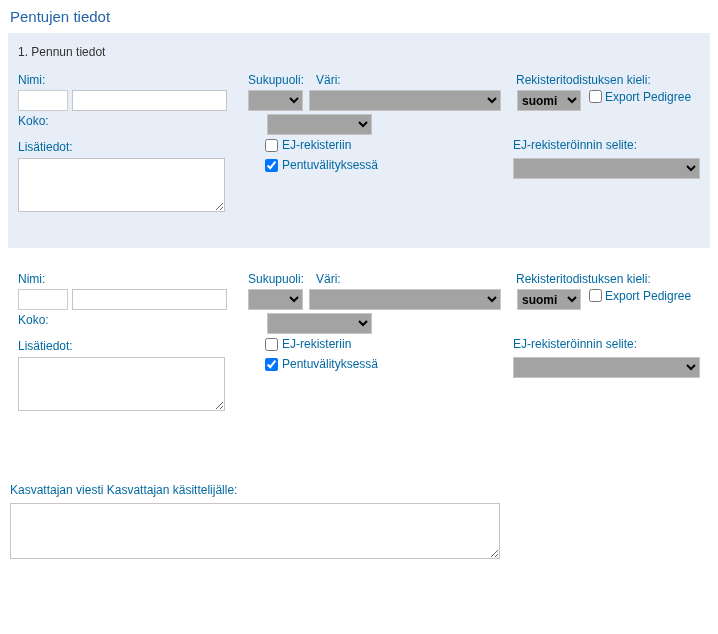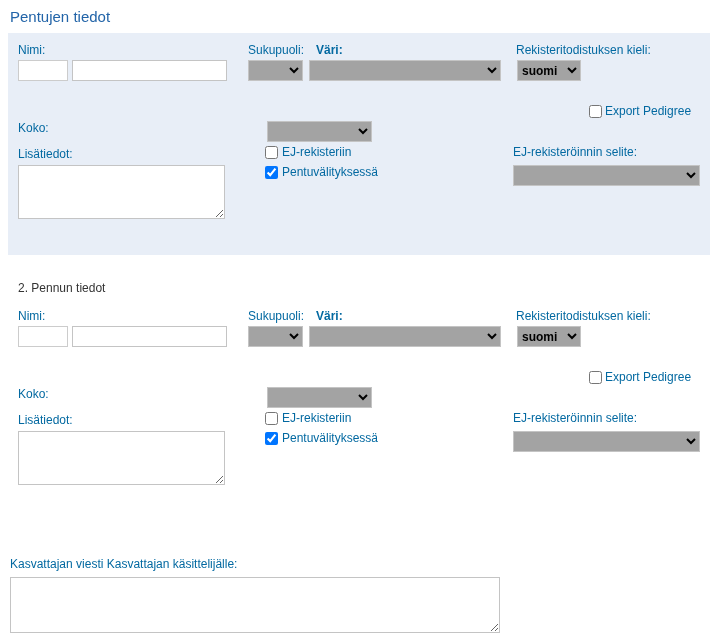--- a/index.html
+++ b/index.html
@@ -30,21 +30,21 @@
     margin: 2px 0 14px 0;
   }
   .row {
     display: flex;
     align-items: flex-start;
     margin-bottom: 3px;
   }
   .labels-row { margin-bottom: 3px; }
   .col-name-label { width: 230px; }
   .col-sex-label  { width: 68px; }
-  .col-color-label{ width: 200px; font-weight: bold; }
+  .col-color-label{ width: 200px; }
   .col-lang-label { flex: 1; }
 
   .name-prefix {
     width: 50px; height: 21px;
     border: 1px solid #ccc; background: #fff;
     margin-right: 4px;
   }
   .name-input {
     width: 155px; height: 21px;
     border: 1px solid #c4c4c4; background: #fff;
@@ -56,21 +56,21 @@
     background: #a3a3a3;
     font-size: 12px;
   }
   .sex-select   { width: 55px; }
   .color-select { width: 192px; margin-left: 6px; }
   .lang-select  { width: 64px; font-weight: bold; }
   .size-select  { width: 105px; }
   .ej-select    { width: 187px; }
 
   .gap-to-lang { width: 16px; }
-  .export-wrap { display: inline-flex; align-items: center; margin-left: 8px; margin-top: 44px; }
+  .export-wrap { display: inline-flex; align-items: flex-start; margin-left: 8px; }
   .export-wrap input { margin: 0 3px 0 0; }
 
   .size-row .size-label { width: 249px; }
   .lis-row  .lis-label  { width: 249px; padding-top: 2px; }
 
   .lis-text {
     width: 207px; height: 54px;
     border: 1px solid #c4c4c4;
     resize: both;
     margin-top: 4px;
@@ -94,20 +94,21 @@
 </style>
 </head>
 <body>
 
 
 
 <h2 class="page-title">Pentujen tiedot</h2>
 
 
 <div class="puppy-block first">
+  <div class="puppy-title">1. Pennun tiedot</div>
 
   <div class="row labels-row">
     <div class="col-name-label"><label>Nimi:</label></div>
     <div class="col-sex-label"><label>Sukupuoli:</label></div>
     <div class="col-color-label"><label>Väri:</label></div>
     <div class="col-lang-label"><label>Rekisteritodistuksen kieli:</label></div>
   </div>
 
   <div class="row">
     <div class="col-name-label" style="display:flex;">
@@ -148,21 +149,20 @@
     </div>
     <div class="ej-col">
       <label class="ej-label">EJ-rekisteröinnin selite:</label>
       <select class="ej-select"></select>
     </div>
   </div>
 </div>
 
 
 <div class="puppy-block">
-  <div class="puppy-title">2. Pennun tiedot</div>
 
   <div class="row labels-row">
     <div class="col-name-label"><label>Nimi:</label></div>
     <div class="col-sex-label"><label>Sukupuoli:</label></div>
     <div class="col-color-label"><label>Väri:</label></div>
     <div class="col-lang-label"><label>Rekisteritodistuksen kieli:</label></div>
   </div>
 
   <div class="row">
     <div class="col-name-label" style="display:flex;">

